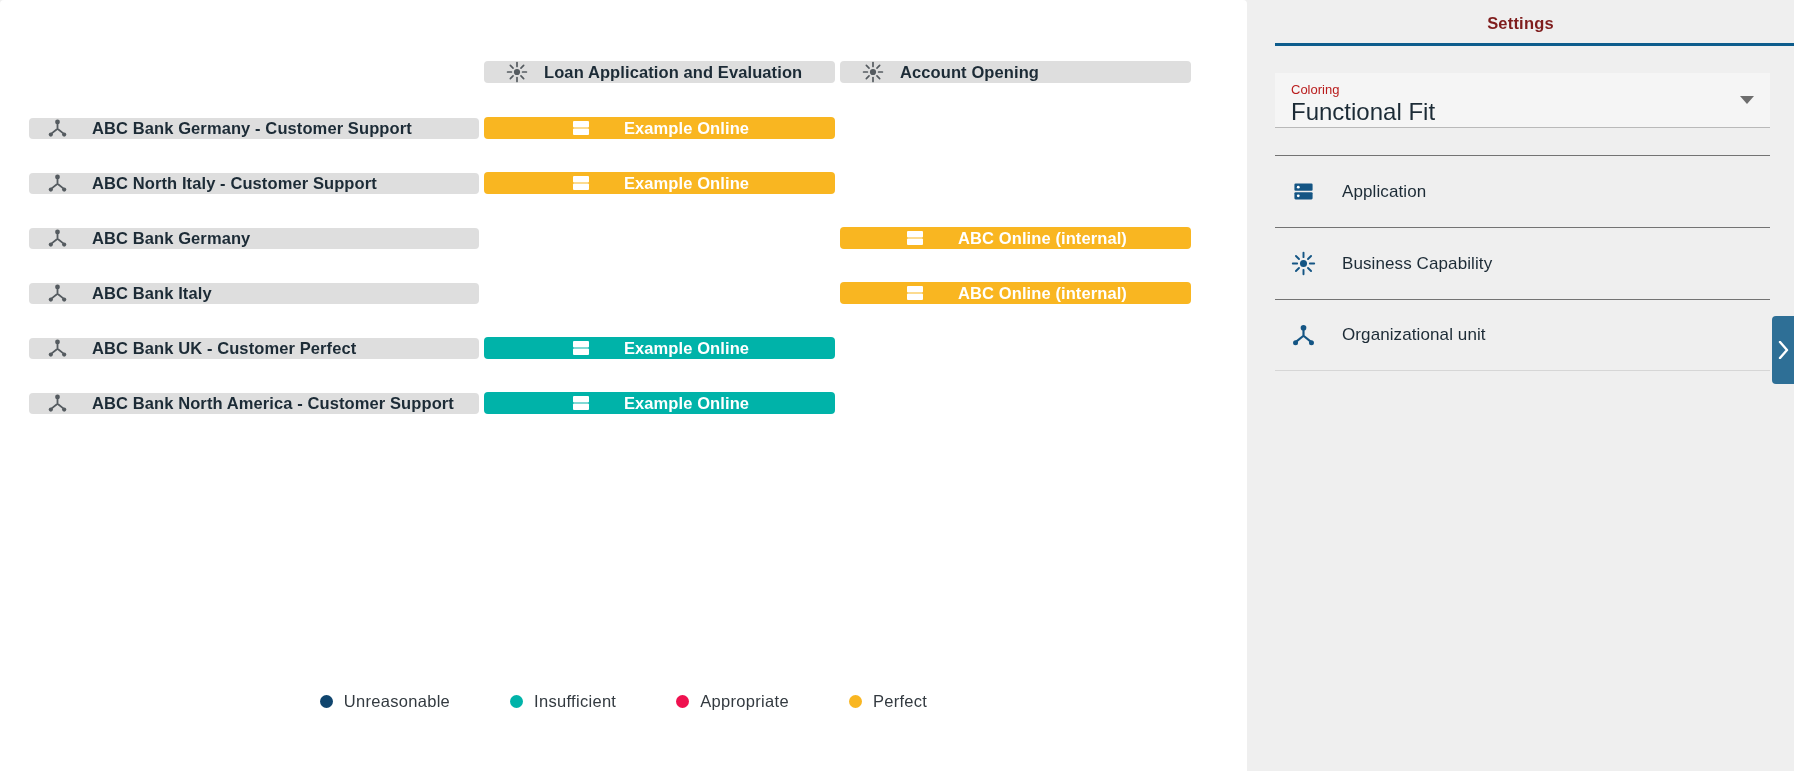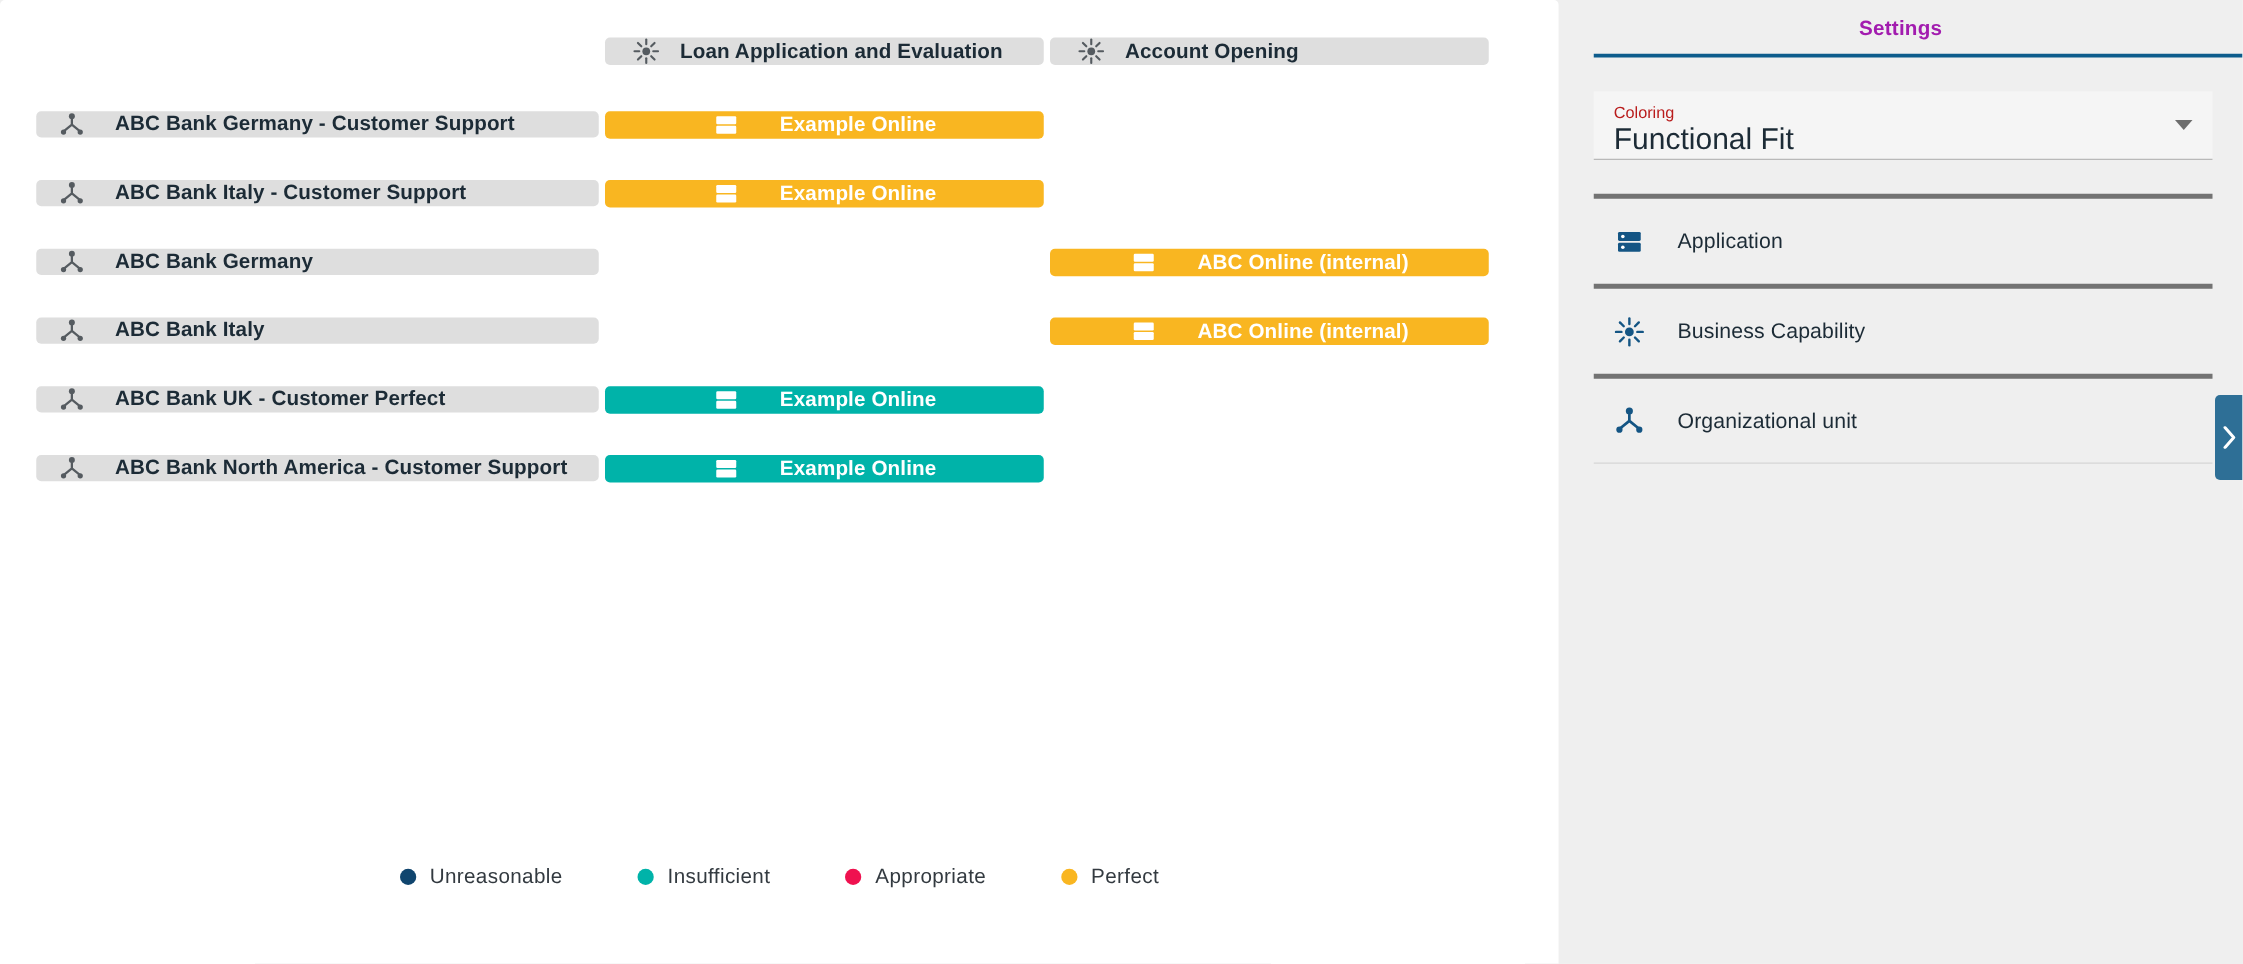--- a/index.html
+++ b/index.html
@@ -29,21 +29,21 @@
   }
 
   .matrix {
     position: absolute;
     left: 29px;
     top: 30px;
     width: 1090px;
   }
   .mrow {
     display: flex;
-    align-items: flex-start;
+    align-items: flex-end;
     margin-bottom: 5px;
     height: 50px;
   }
   .mrow.header-row { height: 53px; margin-bottom: 6px; }
 
   .cell {
     border-radius: 4px;
     display: flex;
     align-items: center;
     margin-right: 5px;
@@ -129,21 +129,21 @@
     height: 46px;
     position: relative;
     display: flex;
     align-items: flex-start;
     justify-content: center;
     padding-top: 14px;
   }
   .tab-label {
     font-size: 16.5px;
     font-weight: bold;
-    color: #a21caf;
+    color: #7f1d1d;
     letter-spacing: 0.2px;
   }
   .tab-underline {
     position: absolute;
     left: 28px;
     right: 0;
     bottom: 0;
     height: 3px;
     background: #0d5c8c;
   }
@@ -180,21 +180,21 @@
 
   .entity-list {
     margin: 27px 0 0 0;
     padding: 0 24px 0 28px;
   }
   .entity-row {
     height: 72px;
     display: flex;
     align-items: center;
     gap: 26px;
-    border-top: 4px solid #737373;
+    border-top: 1px solid #737373;
     padding-left: 16px;
   }
   .entity-row:last-child { border-bottom: 1px solid #d6d6d6; }
   .entity-label {
     font-size: 17px;
     color: #1c2b36;
     letter-spacing: 0.1px;
   }
 
   .collapse-handle {
@@ -282,21 +282,21 @@
         <div class="mrow">
           <div class="cell rowhead rowlabel-col">
             <span class="icon">
               <svg width="21" height="21" viewBox="0 0 22 22">
       <circle cx="11" cy="4.2" r="2.5" fill="#555b60"></circle>
       <path d="M11 6.7 L11 11.2 M4.6 16.4 L11 11.2 L17.4 16.4" fill="none" stroke="#555b60" stroke-width="1.9" stroke-linecap="round" stroke-linejoin="round"></path>
       <circle cx="4" cy="17.4" r="2.2" fill="#555b60"></circle>
       <circle cx="18" cy="17.4" r="2.2" fill="#555b60"></circle>
     </svg>
             </span>
-            <span class="rhtext">ABC Bank Italy - Customer Support</span>
+            <span class="rhtext">ABC North Italy - Customer Support</span>
           </div>
           <div class="cell tile data-col filled" style="background: rgb(249, 182, 33);">
             <span class="icon">
               <svg width="22" height="22" viewBox="0 0 22 22">
       <rect x="3" y="4" width="16" height="6.4" rx="1" fill="#ffffff"></rect>
       <rect x="3" y="11.6" width="16" height="6.4" rx="1" fill="#ffffff"></rect>
       <circle cx="6.4" cy="7.2" r="1.25" fill="#ffffff"></circle>
       <circle cx="6.4" cy="14.8" r="1.25" fill="#ffffff"></circle>
     </svg>
             </span>

